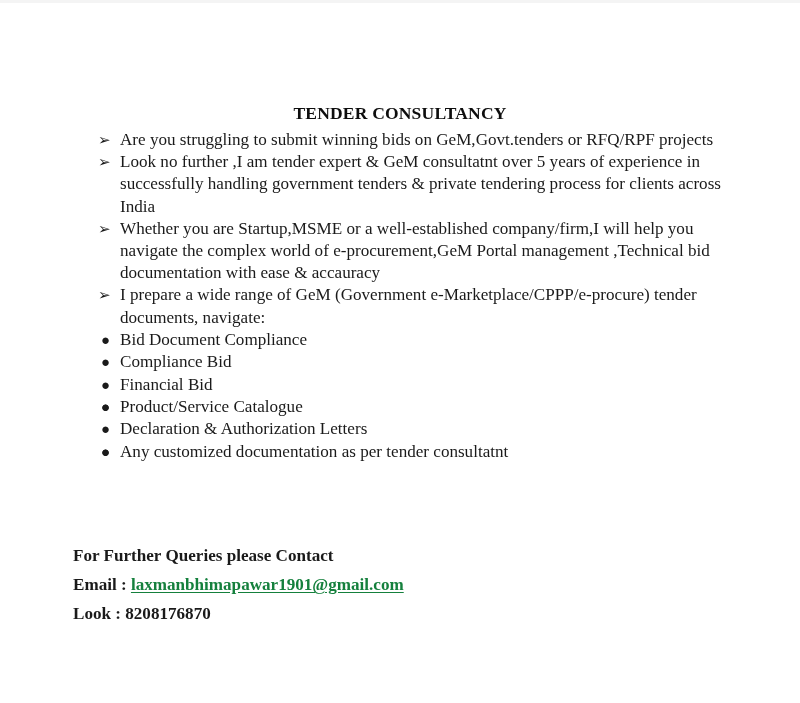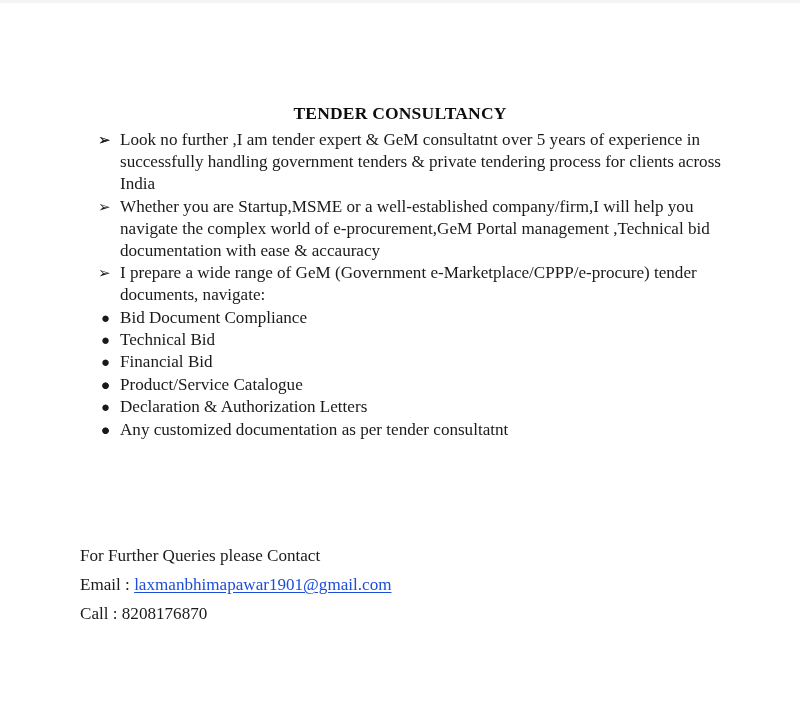--- a/index.html
+++ b/index.html
@@ -92,51 +92,53 @@
     position: absolute;
     left: 101px;
     top: 0;
     font-size: 15px;
     line-height: 22.4px;
     color: #1a1a1a;
   }
 
   .contact-block {
     position: absolute;
-    left: 8px;
+    left: 1px;
     top: 541px;
     width: 658px;
+    font-weight: bold;
   }
   .contact-line {
     padding-left: 72px;
     font-size: 17.1px;
     line-height: 29px;
     color: #1a1a1a;
     white-space: nowrap;
   }
   .email-link {
-    color: #1d4ed8;
+    color: #15803d;
     text-decoration: underline;
     text-underline-offset: 2px;
   }
 </style>
 </head>
 <body>
 
 <div class="scan-edge"></div>
 
 <div class="page">
 
   <div class="doc-title">TENDER CONSULTANCY</div>
 
   <div class="body-block">
 
     <ul class="arrow-list">
       <li class="arrow-item">
         <span class="marker">➢</span>
+        <span>Are you struggling to submit winning bids on GeM,Govt.tenders or RFQ/RPF projects</span>
       </li>
       <li class="arrow-item">
         <span class="marker">➢</span>
         <span>Look no further ,I am tender expert &amp; GeM consultatnt over 5 years of experience in successfully handling government tenders &amp; private tendering process for clients across India</span>
       </li>
       <li class="arrow-item">
         <span class="marker">➢</span>
         <span> Whether you are Startup,MSME or a well-established company/firm,I will help you navigate the complex world of e-procurement,GeM Portal management ,Technical bid documentation with ease &amp; accauracy</span>
       </li>
       <li class="arrow-item">
@@ -145,21 +147,21 @@
       </li>
     </ul>
 
     <ul class="dot-list">
       <li class="dot-item">
         <span class="marker">●</span>
         <span>Bid Document Compliance</span>
       </li>
       <li class="dot-item">
         <span class="marker">●</span>
-        <span>Technical Bid</span>
+        <span>Compliance Bid</span>
       </li>
       <li class="dot-item">
         <span class="marker">●</span>
         <span>Financial Bid</span>
       </li>
       <li class="dot-item">
         <span class="marker">●</span>
       </li>
       <li class="dot-item">
         <span class="marker">●</span>
@@ -179,17 +181,17 @@
     </ul>
 
   </div>
 
   <div class="contact-block">
     <div class="contact-line">For Further Queries please Contact</div>
     <div class="contact-line">
       <span>Email : </span><a class="email-link" href="#">laxmanbhimapawar1901@gmail.com</a>
     </div>
     <div class="contact-line">
-      <span>Call : </span><span>8208176870</span>
+      <span>Look : </span><span>8208176870</span>
     </div>
   </div>
 
 </div>
 
 </body></html>

